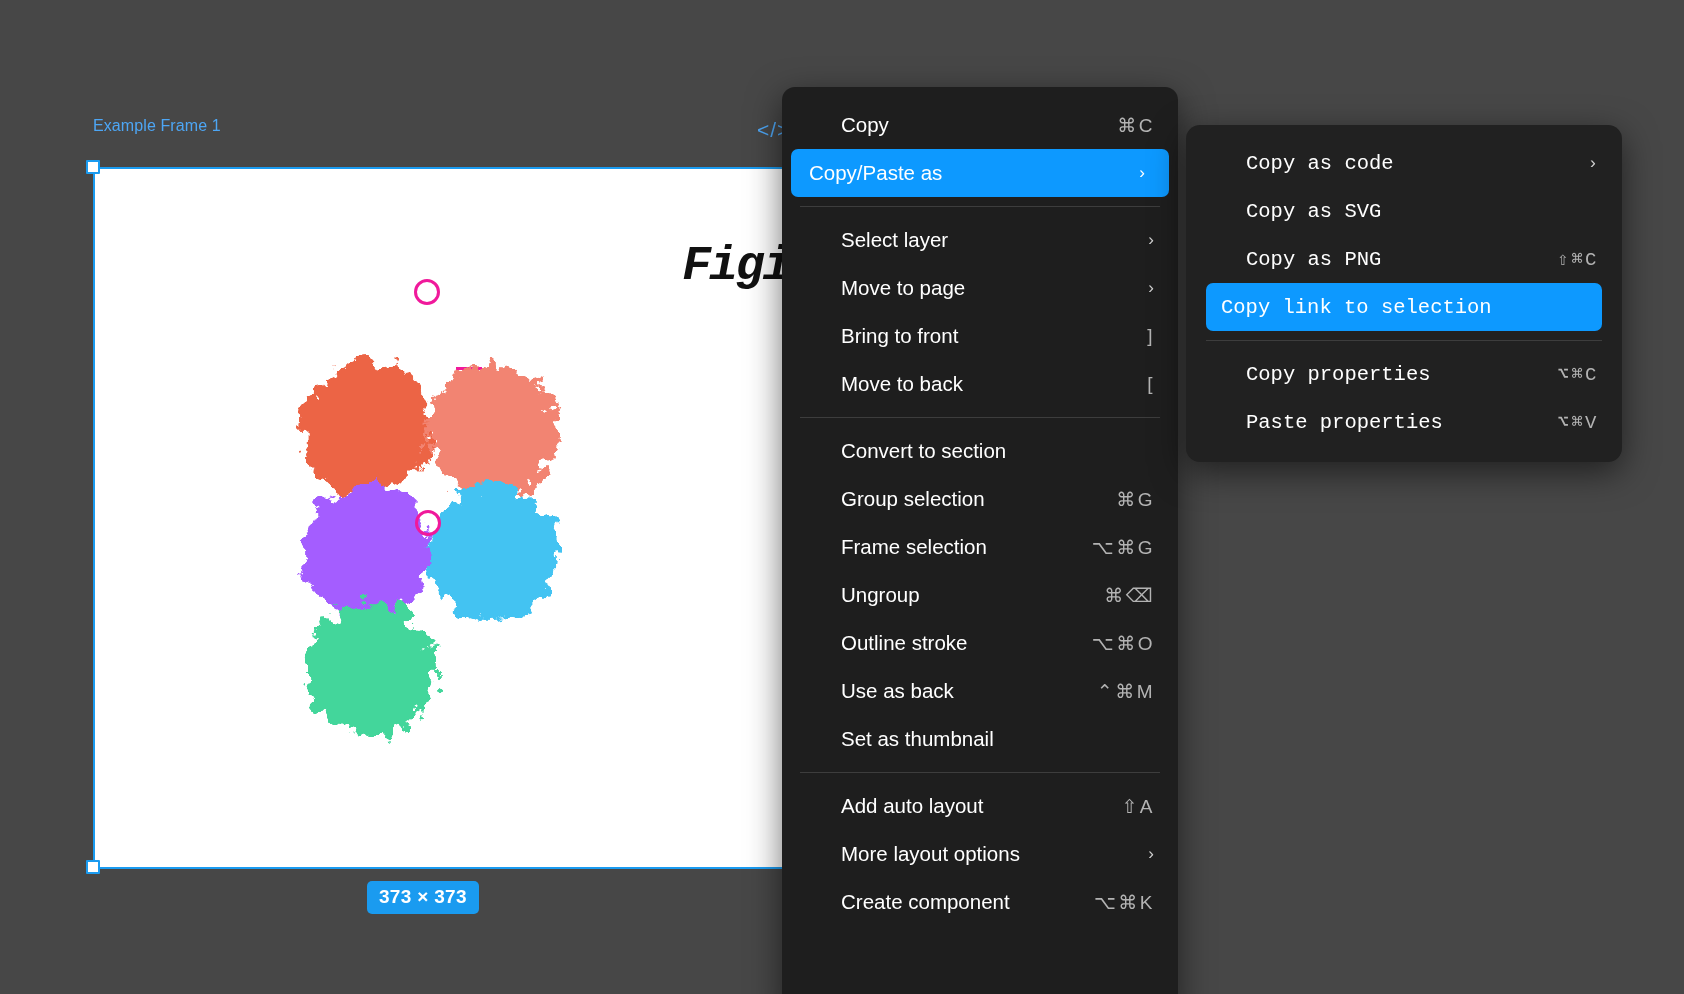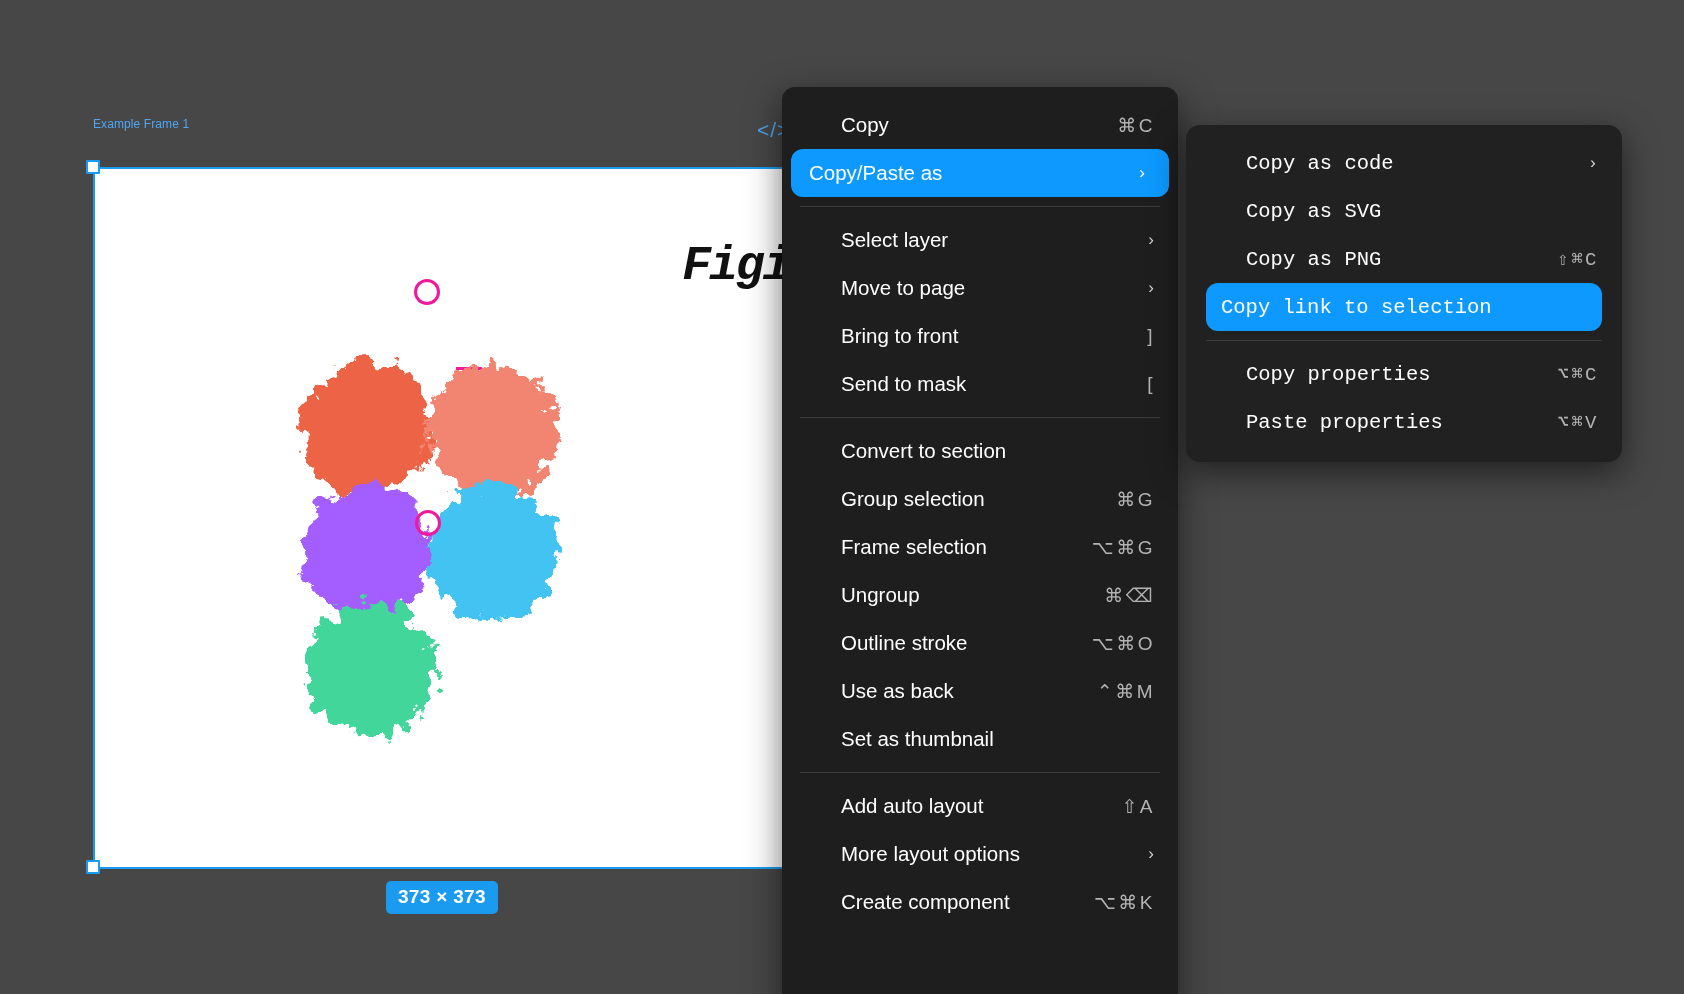--- a/index.html
+++ b/index.html
@@ -19,21 +19,21 @@
     background: #474747;
   }
 
   
   #canvas { position: absolute; inset: 0; }
 
   .frame-label {
     position: absolute;
     left: 93px;
     top: 117px;
-    font-size: 12px;
+    font-size: 16px;
     color: #4da6f5;
     letter-spacing: 0.1px;
     white-space: nowrap;
   }
 
   .code-icon {
     position: absolute;
     left: 757px;
     top: 118px;
     font-size: 21px;
@@ -58,21 +58,21 @@
     height: 14px;
     background: #ffffff;
     border: 2px solid #1a9bf0;
     border-radius: 1px;
   }
   .handle.tl { left: 86px; top: 160px; }
   .handle.bl { left: 86px; top: 860px; }
 
   .size-badge {
     position: absolute;
-    left: 386px;
+    left: 367px;
     top: 881px;
     background: #1a9bf0;
     color: #ffffff;
     font-size: 19px;
     font-weight: bold;
     padding: 5px 12px 6px;
     border-radius: 5px;
     white-space: nowrap;
     letter-spacing: 0.3px;
   }
@@ -153,21 +153,21 @@
     letter-spacing: 2.5px;
     padding-right: 3px;
   }
   .mi .chev {
     color: #d0d0d0;
     font-size: 17px;
     padding-right: 4px;
   }
   .mi.selected {
     background: #0d99ff;
-    border-radius: 12px;
+    border-radius: 7px;
     margin: 0 9px;
     padding-left: 18px;
     text-align: center;
   }
   .mi.selected .shortcut, .mi.selected .chev { color: #ffffff; }
 
   .sep {
     height: 1px;
     background: #3d3d3d;
     margin: 9px 18px;
@@ -258,21 +258,21 @@
         <span class="label">Move to page</span>
         <span class="spacer"></span>
         <span class="chev">›</span>
       </div>
       <div class="mi">
         <span class="label">Bring to front</span>
         <span class="spacer"></span>
         <span class="shortcut">]</span>
       </div>
       <div class="mi">
-        <span class="label">Send to mask</span>
+        <span class="label">Move to back</span>
         <span class="spacer"></span>
         <span class="shortcut">[</span>
       </div>
       <div class="sep"></div>
       <div class="mi">
         <span class="label">Convert to section</span>
         <span class="spacer"></span>
       </div>
       <div class="mi">
         <span class="label">Group selection</span>

